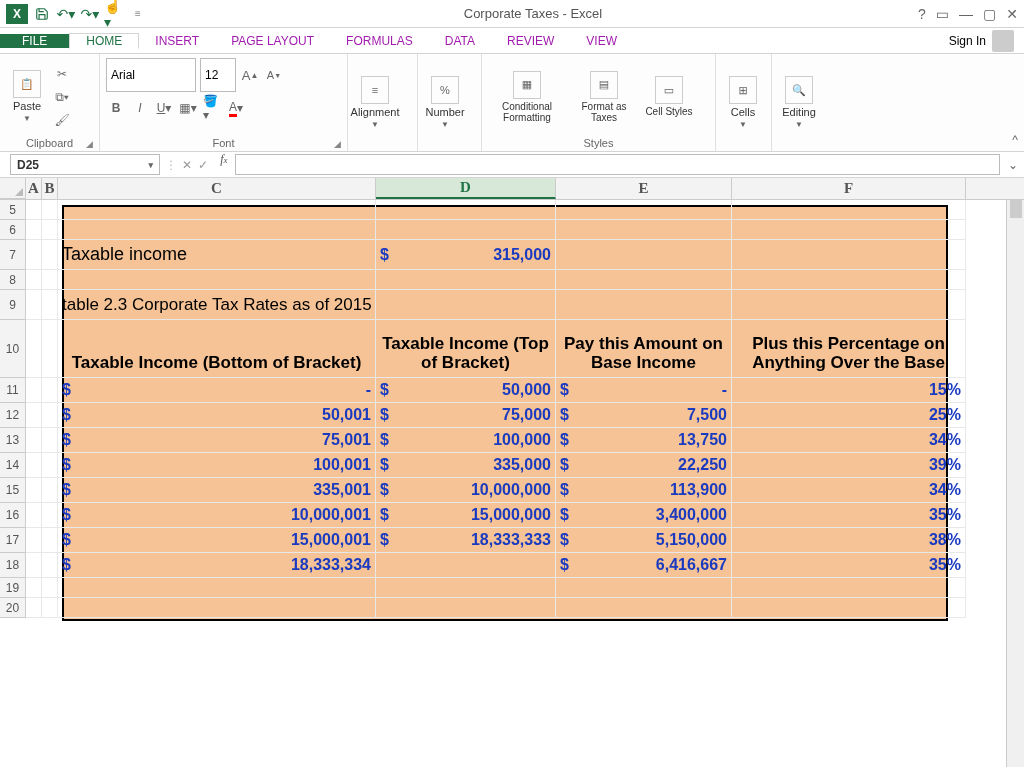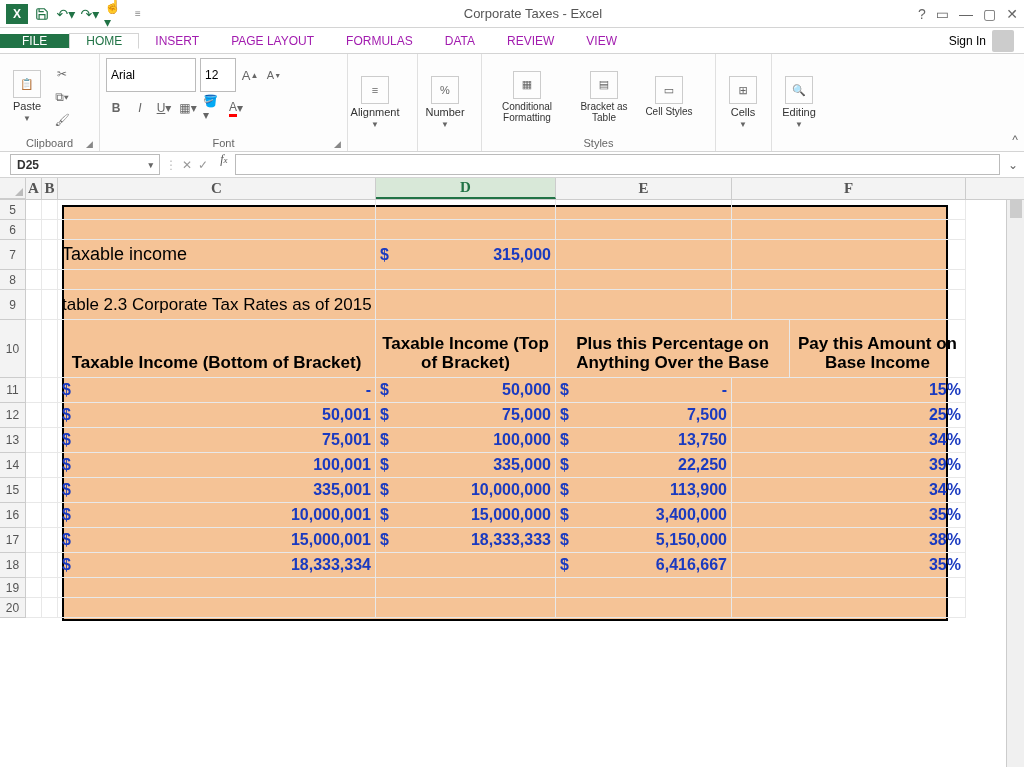--- a/index.html
+++ b/index.html
@@ -200,21 +200,21 @@
   </div>
 
   <div class="ribbon-group" style="width:234px;">
     <div class="body">
       <div class="rb-big" style="width:78px;">
           <div class="icon">▦</div>
           <span style="font-size:10px;text-align:center;">Conditional Formatting</span>
         </div>
       <div class="rb-big" style="width:68px;">
           <div class="icon">▤</div>
-          <span style="font-size:10px;text-align:center;">Bracket as Table</span>
+          <span style="font-size:10px;text-align:center;">Format as Taxes</span>
         </div>
       <div class="rb-big" style="width:54px;">
           <div class="icon">▭</div>
           <span style="font-size:10px;text-align:center;">Cell Styles</span>
         </div>
     </div>
     <div class="label"><span>Styles</span></div>
   </div>
 
   <div class="ribbon-group" style="width:56px;">
@@ -330,25 +330,25 @@
       <div class="row hdrrow databg">
           <div class="rh">10</div>
           <div class="cell cA"></div>
           <div class="cell cB"></div>
         <div class="cell cC">
             <div class="hdrcell" style="font-size:17px;">Taxable Income (Bottom of Bracket)</div>
           </div>
         <div class="cell cD">
             <div class="hdrcell" style="font-size:17px;">Taxable Income (Top of Bracket)</div>
           </div>
+        <div class="cell cE">
+            <div class="hdrcell" style="font-size:17px;">Pay this Amount on Base Income</div>
+          </div>
         <div class="cell cF">
             <div class="hdrcell" style="font-size:17px;">Plus this Percentage on Anything Over the Base</div>
-          </div>
-        <div class="cell cE">
-            <div class="hdrcell" style="font-size:17px;">Pay this Amount on Base Income</div>
           </div>
       </div>
 
       <div class="row databg">
           <div class="rh">11</div>
           <div class="cell cA"></div>
           <div class="cell cB"></div>
         <div class="cell cC">
             <span class="money">
               <span class="sym">$</span>

